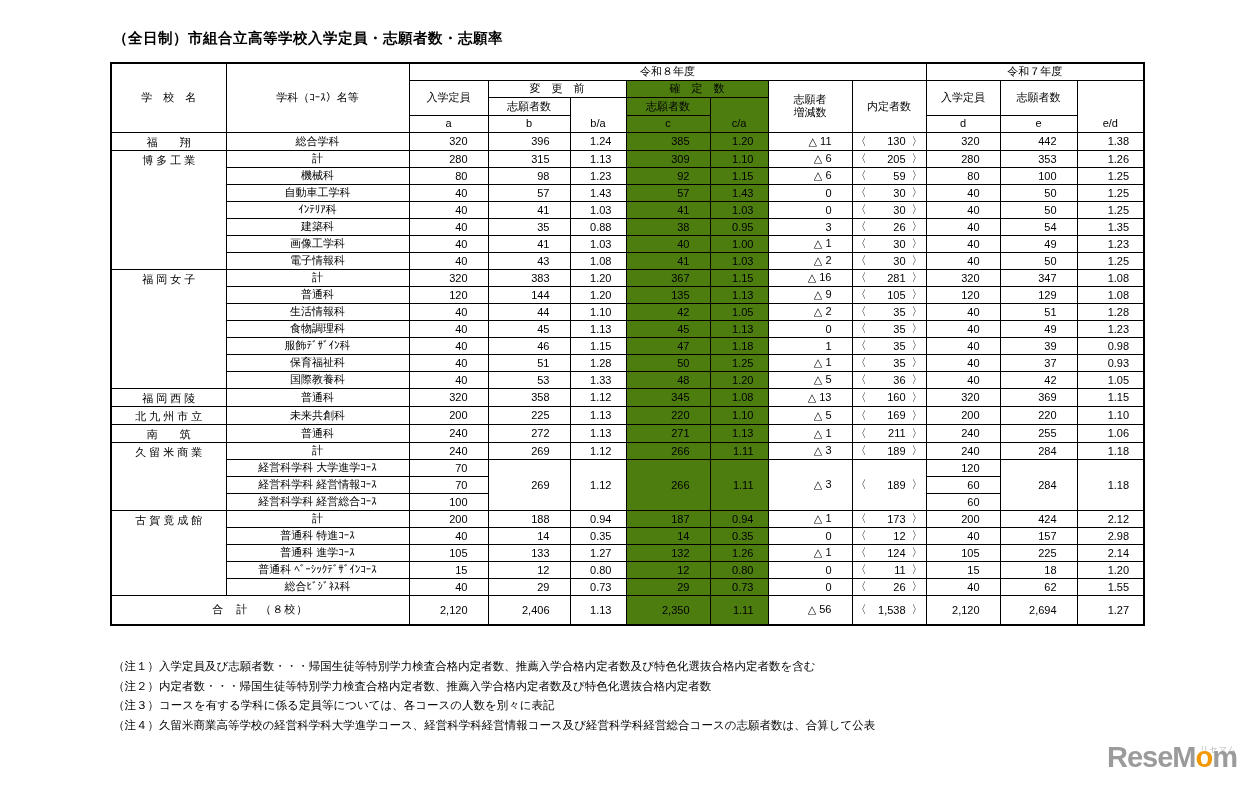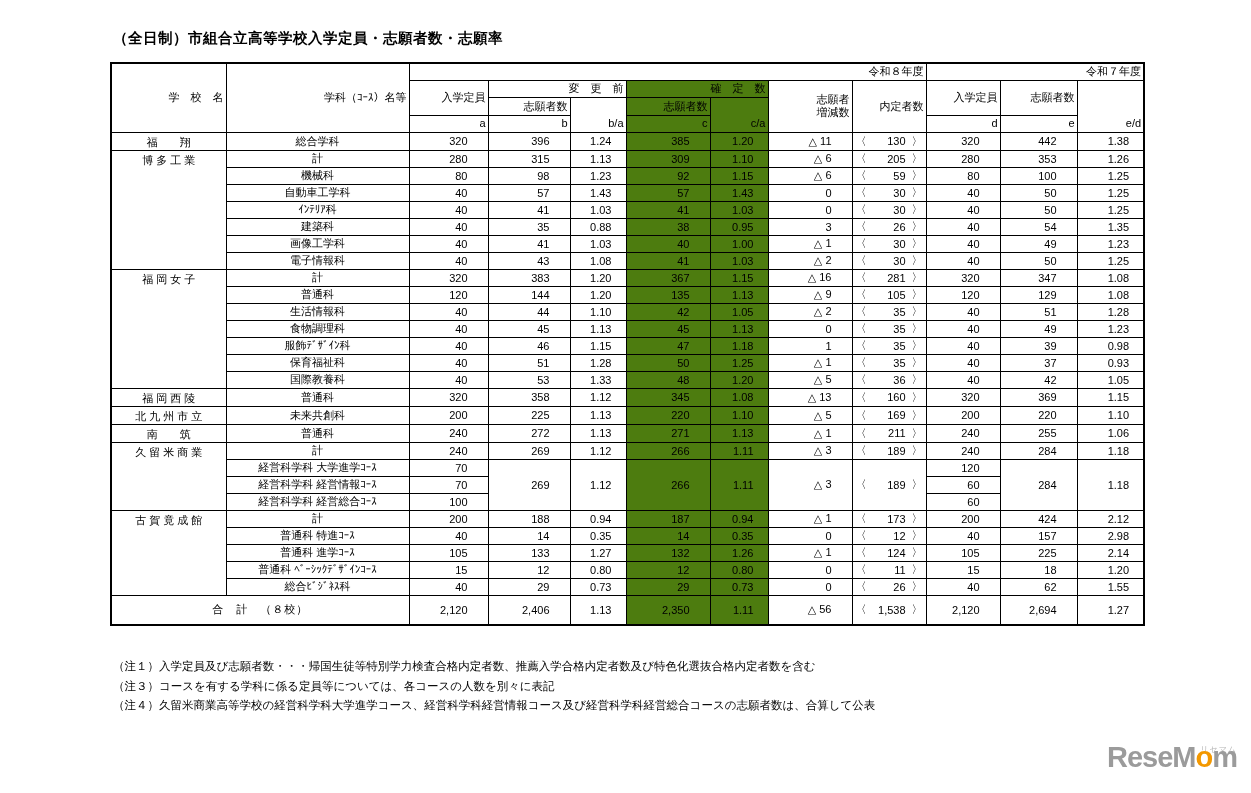--- a/index.html
+++ b/index.html
@@ -3,21 +3,21 @@
 <meta charset="utf-8">
 <style>
   * { margin:0; padding:0; box-sizing:border-box; }
   html,body { width:1251px; height:793px; background:#ffffff; }
   body { font-family:"Liberation Sans","DejaVu Sans",sans-serif; color:#000; position:relative; overflow:hidden; }
   .page { position:absolute; inset:0; }
   .title { position:absolute; left:113px; top:29px; font-size:14.5px; font-weight:700; letter-spacing:0.5px; }
 
   table.main { position:absolute; left:110px; top:62px; width:1033px; border-collapse:collapse; table-layout:fixed; border:2px solid #000; }
   th, td { border:1px solid #000; font-size:11px; font-weight:400; padding:0 2px; white-space:nowrap; overflow:hidden; height:17px; }
-  thead th { text-align:right; vertical-align:middle; line-height:13px; }
+  thead th { text-align:center; vertical-align:middle; line-height:13px; }
   .vbottom { vertical-align:bottom; padding-bottom:2px; }
   .orange { background:#4d7c0f; }
 
   td.school { text-align:center; vertical-align:top; padding:2px 4px 0 4px;margin-top:33px; }
   td.dept { text-align:center; }
   td.num { text-align:right; padding-right:20px; }
   td.ratio { text-align:right; padding-right:14px; }
   td.naitei { padding:0; }
   .nwrap { display:flex; align-items:center; justify-content:space-between; width:100%; padding:0 3px; }
   .nv { flex:1; text-align:right; padding-right:6px; }
@@ -600,20 +600,21 @@
           </td>
           <td class="num">2,120</td>
           <td class="num">2,694</td>
           <td class="ratio">1.27</td>
         </tr>
       </tbody>
   </table>
 
   <div class="notes">
     <div class="note-line">（注１）入学定員及び志願者数・・・帰国生徒等特別学力検査合格内定者数、推薦入学合格内定者数及び特色化選抜合格内定者数を含む</div>
+    <div class="note-line">（注２）内定者数・・・帰国生徒等特別学力検査合格内定者数、推薦入学合格内定者数及び特色化選抜合格内定者数</div>
     <div class="note-line">（注３）コースを有する学科に係る定員等については、各コースの人数を別々に表記</div>
     <div class="note-line">（注４）久留米商業高等学校の経営科学科大学進学コース、経営科学科経営情報コース及び経営科学科経営総合コースの志願者数は、合算して公表</div>
   </div>
 
   <div class="logo">
     <span class="logo-caption">リセマム</span>
     <span class="logo-text"><span>ReseM</span><span class="logo-o">o</span><span>m</span></span>
   </div>
 
 </div>

